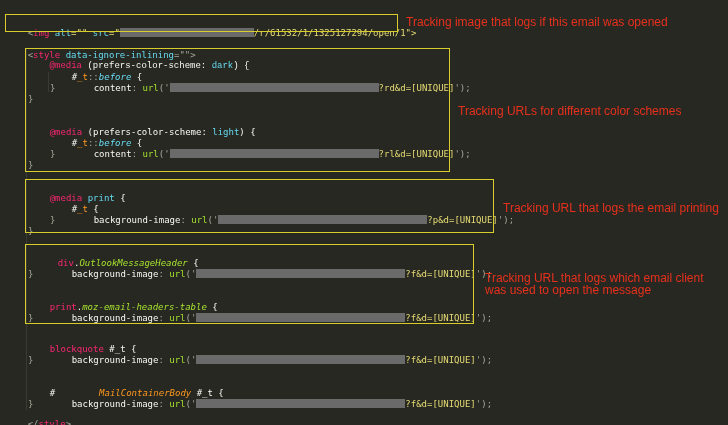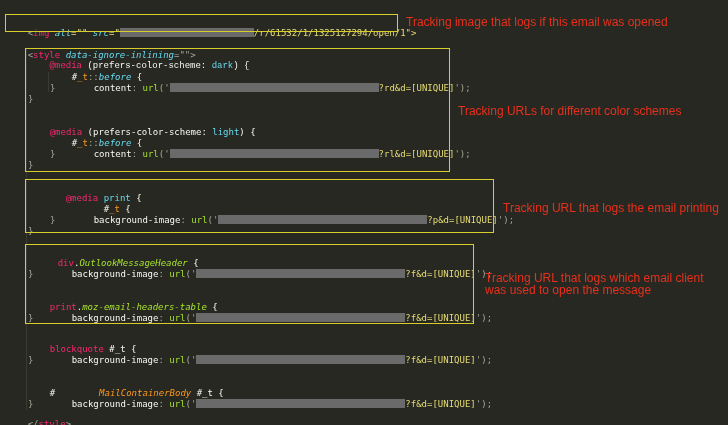--- a/index.html
+++ b/index.html
@@ -8,21 +8,21 @@
     background: #272822;
     font-family: "DejaVu Sans Mono", "Liberation Mono", monospace;
     font-size: 9px;
     color: #f8f8f2;
     position: relative;
   }
   .code { position: absolute; left: 6px; top: 0; }
   .line { position: absolute; white-space: pre; height: 11px; line-height: 11px; }
   .tag { color: #f92672; }
   .punc { color: #a8a89a; }
-  .attr { color: #66d9ef; font-style: italic; }
+  .attr { color: #66d9ef; }
   .str { color: #e6db74; }
   .at { color: #f92672; }
   .kw { color: #66d9ef; }
   .prop { color: #f8f8f2; }
   .fn { color: #a6e22e; }
   .sel-id { color: #fd971f; }
   .cls { color: #a6e22e; font-style: italic; }
   .pseudo { color: #66d9ef; font-style: italic; }
   .id-it { color: #fd971f; font-style: italic; padding-left: 44px; }
   .redact { display: inline-block; background: #6a6a6a; height: 9px; vertical-align: -1px; }
@@ -63,24 +63,24 @@
   </div>
   <div class="line" style="top:127px; left:44px;">
     <span class="prop">#</span><span class="sel-id">_t</span><span class="punc">::</span><span class="pseudo">before</span><span class="prop"> {</span>
   </div>
   <div class="line" style="top:138px; left:66px;">
     <span class="prop">content</span><span class="punc">: </span><span class="fn">url</span><span class="punc">('</span><span class="redact" style="width:209px;"></span><span class="str">?rl&amp;d=[UNIQUE]</span><span class="punc">');</span>
   </div>
   <div class="line" style="top:149px; left:44px;"><span class="punc">}</span></div>
   <div class="line" style="top:160px; left:22px;"><span class="punc">}</span></div>
 
-  <div class="line" style="top:182px; left:22px;padding-left:16px;">
+  <div class="line" style="top:182px; left:22px;">
     <span class="at">@media</span> <span class="kw">print</span><span class="prop"> {</span>
   </div>
-  <div class="line" style="top:193px; left:44px;padding-left:32px;">
+  <div class="line" style="top:193px; left:44px;">
     <span class="prop">#</span><span class="sel-id">_t</span><span class="prop"> {</span>
   </div>
   <div class="line" style="top:204px; left:66px;">
     <span class="prop">background-image</span><span class="punc">: </span><span class="fn">url</span><span class="punc">('</span><span class="redact" style="width:209px;"></span><span class="str">?p&amp;d=[UNIQUE]</span><span class="punc">');</span>
   </div>
   <div class="line" style="top:215px; left:44px;"><span class="punc">}</span></div>
   <div class="line" style="top:226px; left:22px;"><span class="punc">}</span></div>
 
   <div class="line" style="top:247px; left:22px;padding-left:8px;">
     <span class="tag">div</span><span class="prop">.</span><span class="cls">OutlookMessageHeader</span><span class="prop"> {</span>

